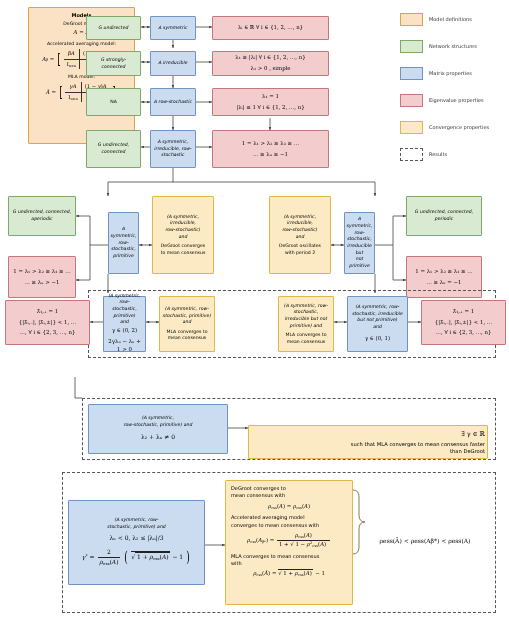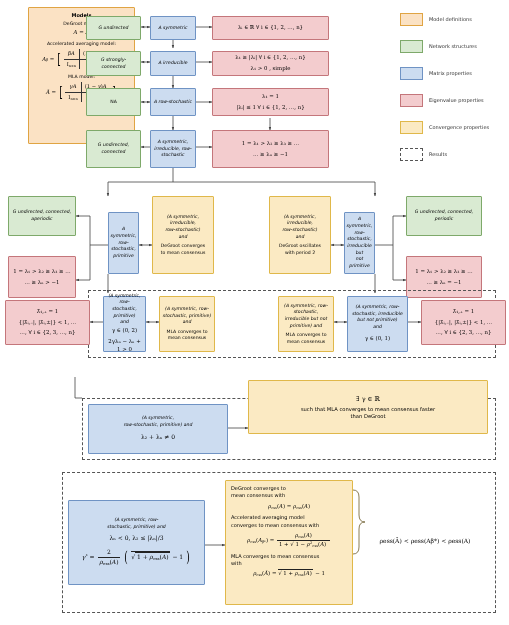--- a/index.html
+++ b/index.html
@@ -287,21 +287,21 @@
   </div>
 
   <div class="dashed" style="left:82px;top:398px;width:414px;height:62px;"></div>
 
   <div class="box mat" style="left:88px;top:404px;width:140px;height:50px;">
     <span class="ital">(A symmetric,</span>
     <span class="ital">row-stochastic, primitive) and</span>
     <span class="sp"></span>
     <span class="fml" style="font-size:6px;">λ₂ + λₙ ≠ 0</span>
   </div>
-  <div class="box conv" style="left:248px;top:380px;width:240px;height:54px;">
+  <div class="box conv" style="left:248px;top:425px;width:240px;height:34px;align-items:flex-end;">
     <span class="fml" style="font-size:6.5px;">∃ γ ∈ ℝ</span>
     <span style="font-size:5.2px;">such that MLA converges to mean consensus faster</span>
     <span style="font-size:5.2px;">than DeGroot</span>
   </div>
 
   <div class="dashed" style="left:62px;top:472px;width:434px;height:141px;"></div>
 
   <div class="box mat" style="left:68px;top:500px;width:137px;height:85px;">
     <span class="ital">(A symmetric, row-</span>
     <span class="ital">stochastic, primitive) and</span>

